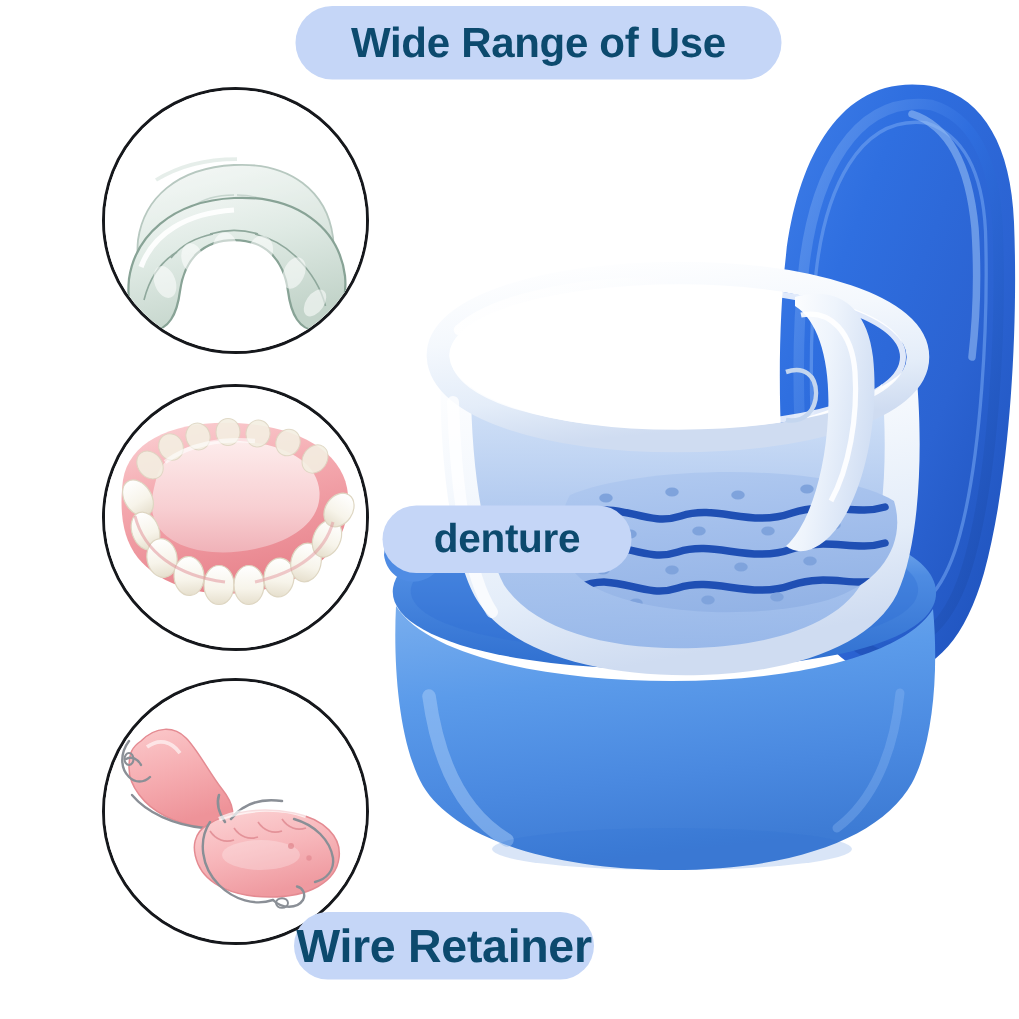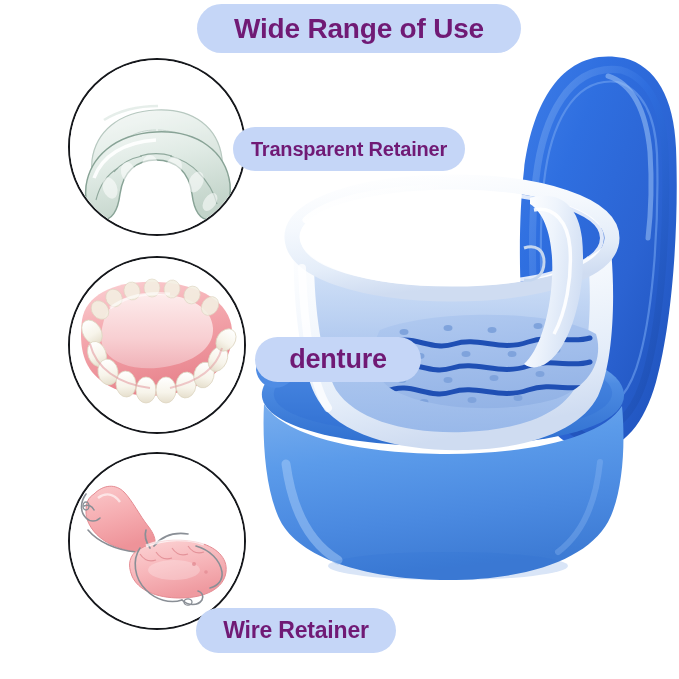--- a/index.html
+++ b/index.html
@@ -19,21 +19,21 @@
   #infographic {
     position: absolute;
     inset: 0;
     background: #ffffff;
   }
 
   
   .pill {
     position: absolute;
     background: #c5d6f7;
-    color: #701a75;
+    color: #0c4a6e;
     font-weight: bold;
     display: flex;
     align-items: center;
     justify-content: center;
     border-radius: 999px;
     white-space: nowrap;
     letter-spacing: -0.2px;
     z-index: 30;
   }
   #title-pill {
@@ -55,21 +55,21 @@
     top: 337px;
     width: 166px;
     height: 45px;
     font-size: 27px;
   }
   #pill-wire {
     left: 196px;
     top: 608px;
     width: 200px;
     height: 45px;
-    font-size: 23px;
+    font-size: 31px;
   }
 
   
   .circle-inset {
     position: absolute;
     border-radius: 50%;
     border: 2px solid #16181c;
     background: #ffffff;
     overflow: hidden;
     z-index: 20;
@@ -474,19 +474,18 @@
         <path d="M80 94 C76 88 74 82 76 76"></path>
         <path d="M84 92 C92 82 104 78 118 80"></path>
       </g>
 
       <path d="M76 92 C96 84 118 84 134 90" fill="none" stroke="#ffffff" stroke-width="3" opacity="0.7"></path>
     </svg>
   </div>
 
   <div class="pill" id="title-pill">Wide Range of Use</div>
 
-  <div class="pill" id="pill-transparent">Transparent Retainer</div>
 
   <div class="pill" id="pill-denture">denture</div>
 
   <div class="pill" id="pill-wire">Wire Retainer</div>
 
 </div>
 
 </body></html>

